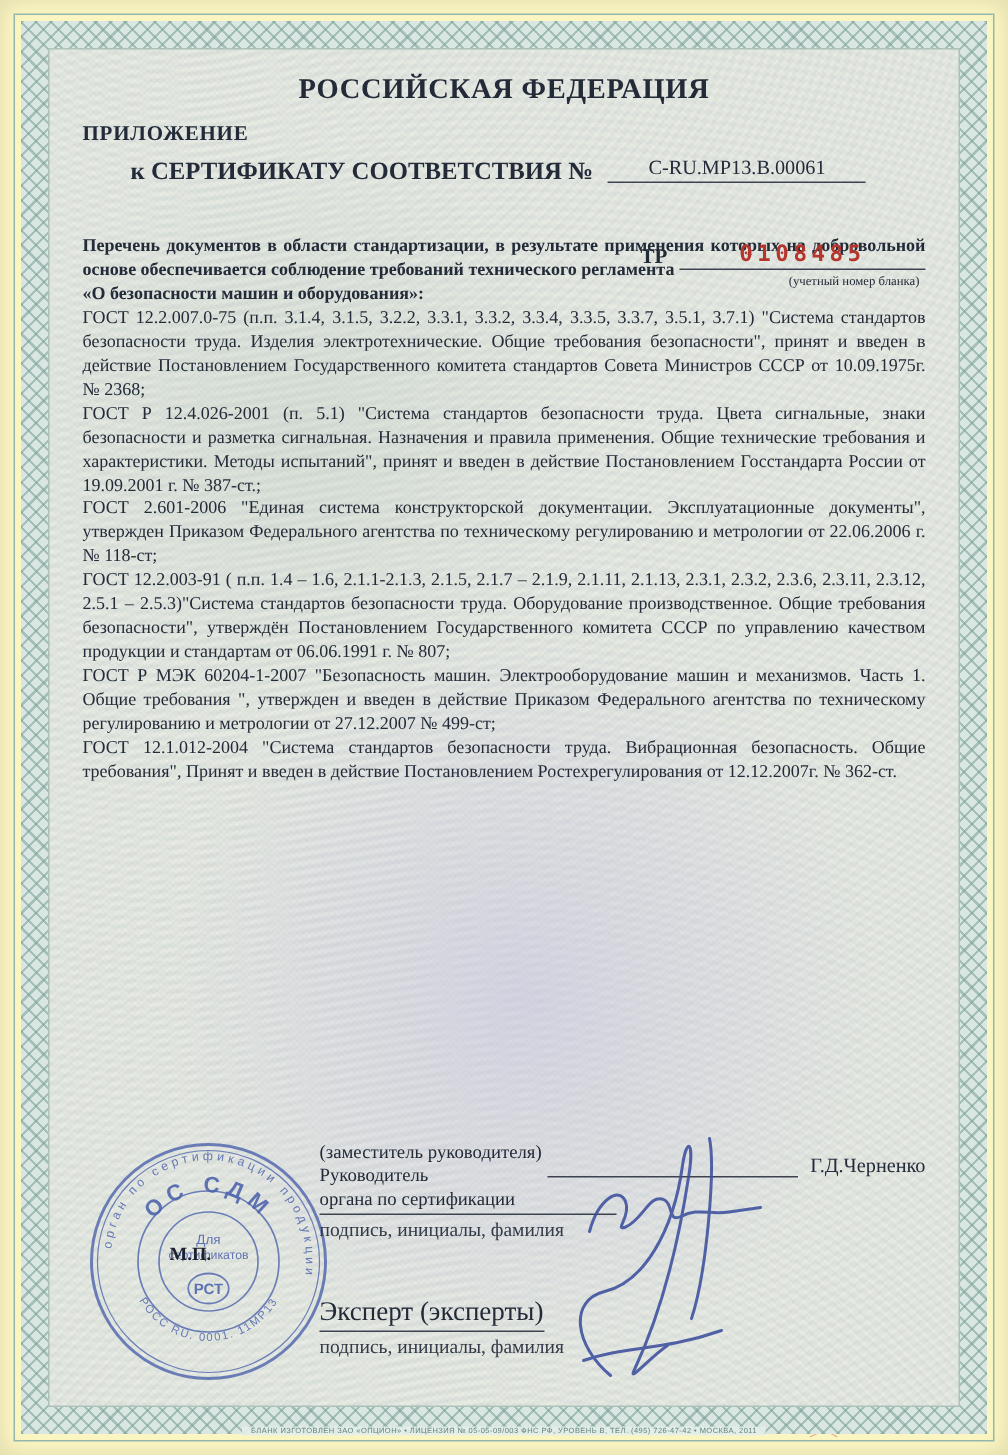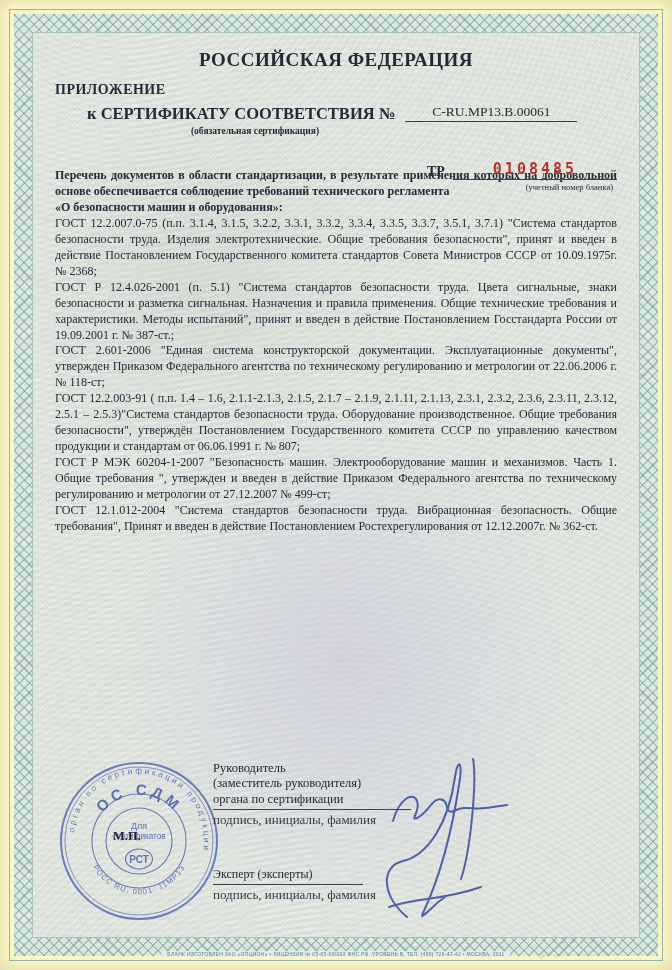--- a/index.html
+++ b/index.html
@@ -43,21 +43,21 @@
   .p-bold{font-weight:bold;}
   
   .sig-area{position:absolute;left:22px;right:22px;bottom:10px;height:198px;}
   .stamp-wrap{position:absolute;left:2px;top:30px;width:164px;height:164px;}
   .mp-label{position:absolute;left:56px;top:70px;font-size:12.5px;font-weight:bold;color:#1d2230;}
   .roles{position:absolute;left:158px;top:32px;width:198px;}
   .role-line{font-size:12.5px;line-height:1.22;}
   .role-underlined{border-bottom:1px solid #3c4250;padding-bottom:2px;}
   .role-caption{font-size:13px;margin-top:2px;color:#343a48;}
   .expert-block{margin-top:36px;}
-  .expert-role{font-size:12px;border-bottom:1px solid #3c4250;display:inline-block;
+  .expert-role{font-size:18px;border-bottom:1px solid #3c4250;display:inline-block;
                padding-bottom:2px;min-width:150px;}
   .names{position:absolute;right:0;top:40px;width:252px;}
   .name-row{display:flex;align-items:flex-end;margin-top:0;}
   .name-row + .name-row{margin-top:44px;}
   .sig-line{flex:1;border-bottom:1px solid #3c4250;height:14px;}
   .sig-name{margin-left:8px;font-size:13.5px;white-space:nowrap;}
   .sig-ink{position:absolute;pointer-events:none;}
   
   .microprint{position:absolute;left:50%;bottom:13px;transform:translateX(-50%);
       font-family:"Liberation Sans",sans-serif;font-size:5px;letter-spacing:.3px;
@@ -87,21 +87,20 @@
 
   <div class="doc-inner">
 
     <div class="country">РОССИЙСКАЯ ФЕДЕРАЦИЯ</div>
     <div class="doc-type">ПРИЛОЖЕНИЕ</div>
 
     <div class="cert-row">
       <span class="cert-label">к СЕРТИФИКАТУ СООТВЕТСТВИЯ  №</span>
       <span class="cert-num">C-RU.MP13.B.00061</span>
     </div>
-    <div class="cert-sub">(обязательная сертификация)</div>
 
     <div class="tr-block">
       <div class="tr-row">
         <span class="tr-label">ТР</span>
         <span class="tr-num">0108485</span>
       </div>
       <div class="tr-caption">(учетный номер бланка)</div>
     </div>
 
     <div class="body-text">
@@ -141,31 +140,35 @@
             <textPath href="#arcBottom" startOffset="50%">РОСС RU. 0001. 11МР13</textPath>
           </text>
           <text x="82" y="70" text-anchor="middle" font-family="Liberation Sans, sans-serif" font-size="9" opacity="0.9">Для</text>
           <text x="82" y="80" text-anchor="middle" font-family="Liberation Sans, sans-serif" font-size="8.2" opacity="0.9">сертификатов</text>
           <text x="82" y="103.5" text-anchor="middle" font-family="Liberation Sans, sans-serif" font-size="10" font-weight="bold" opacity="0.9">РСТ</text>
         </svg>
         <div class="mp-label">М.П.</div>
       </div>
 
       <div class="roles">
+        <div class="role-line">(заместитель руководителя)</div>
         <div class="role-line">Руководитель</div>
-        <div class="role-line">(заместитель руководителя)</div>
         <div class="role-line role-underlined">органа по сертификации</div>
         <div class="role-caption">подпись, инициалы, фамилия</div>
         <div class="expert-block">
           <div class="expert-role">Эксперт (эксперты)</div>
           <div class="role-caption">подпись, инициалы, фамилия</div>
         </div>
       </div>
 
       <div class="names">
+        <div class="name-row">
+          <span class="sig-line"></span>
+          <span class="sig-name">Г.Д.Черненко</span>
+        </div>
         <svg class="sig-ink" style="left:-10px;top:-40px;" width="220" height="200" viewBox="0 0 220 200" fill="none">
           <g stroke="#3d4f9e" stroke-width="2" stroke-linecap="round" opacity="0.88">
 
             <path d="M 38 92 C 44 70 58 62 62 72 C 66 82 54 92 62 89 C 74 84 78 66 88 71 C 94 74 90 86 99 82 C 110 76 118 81 131 79 L 152 76"></path>
 
             <path d="M 52 188 C 28 168 24 138 48 132 C 74 126 94 92 100 48 C 103 28 108 32 104 56 C 96 108 84 150 68 184 C 63 194 78 176 90 168"></path>
             <path d="M 34 178 C 62 168 86 172 126 158"></path>
             <path d="M 118 30 C 122 50 116 120 106 150"></path>
           </g>
         </svg>

